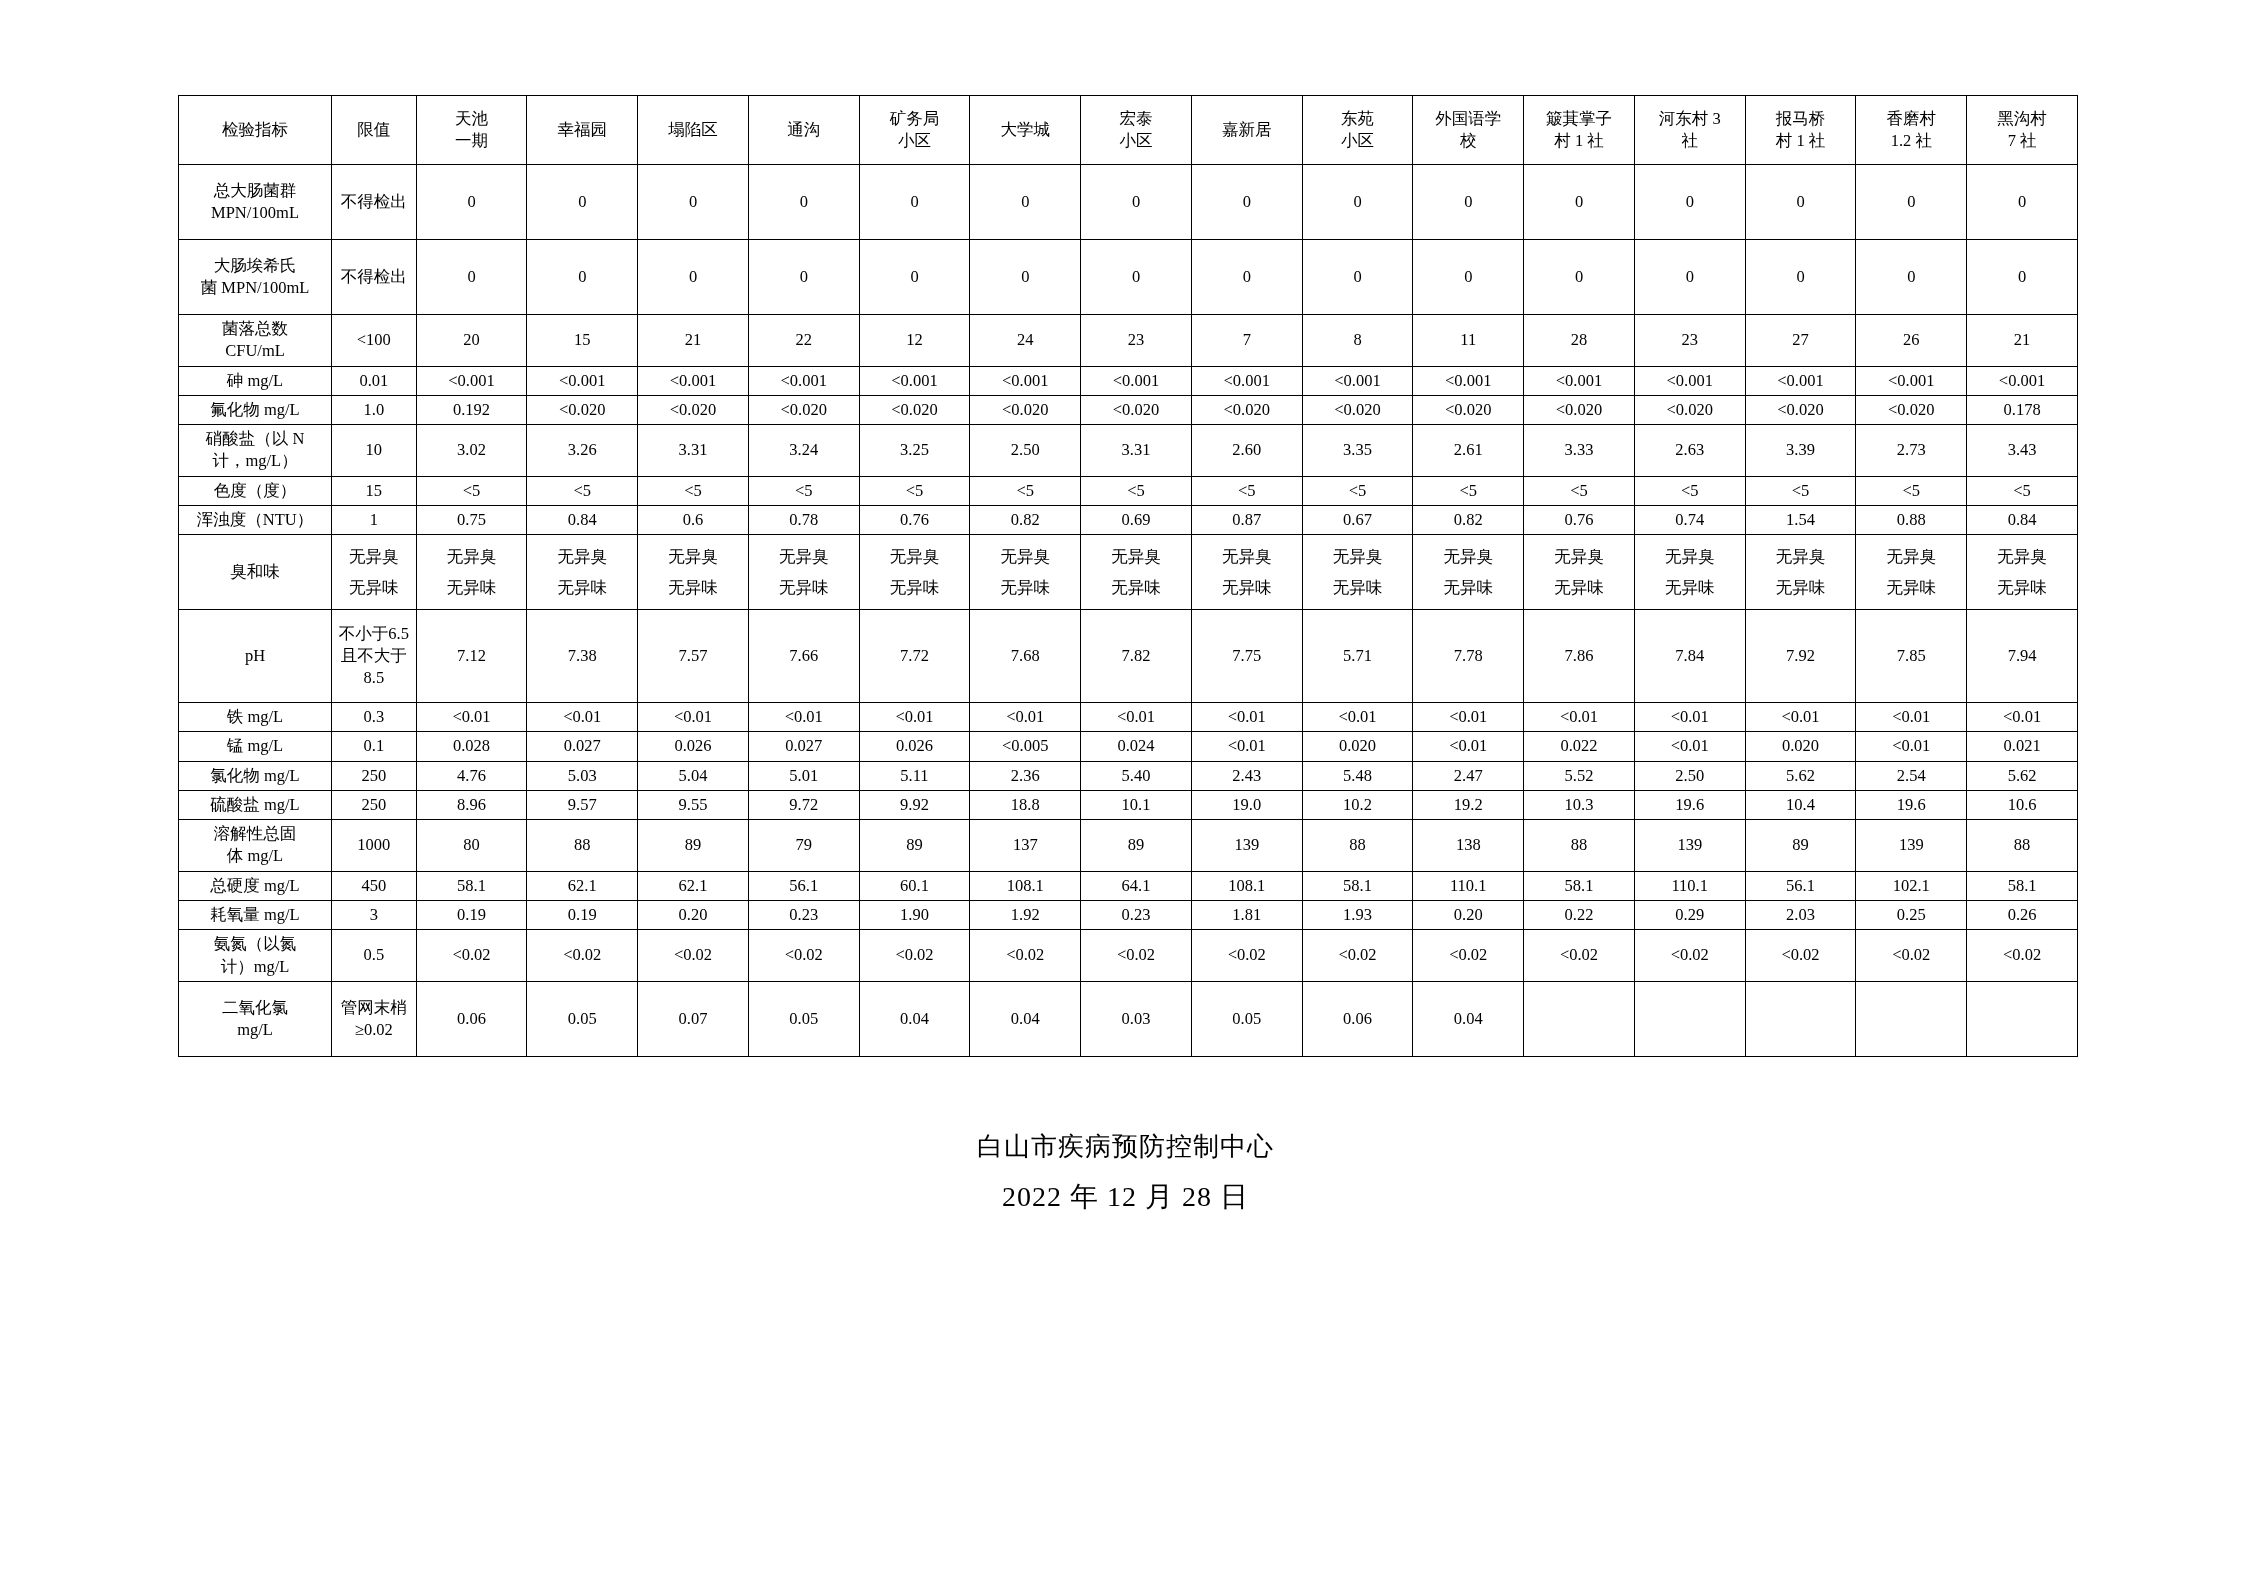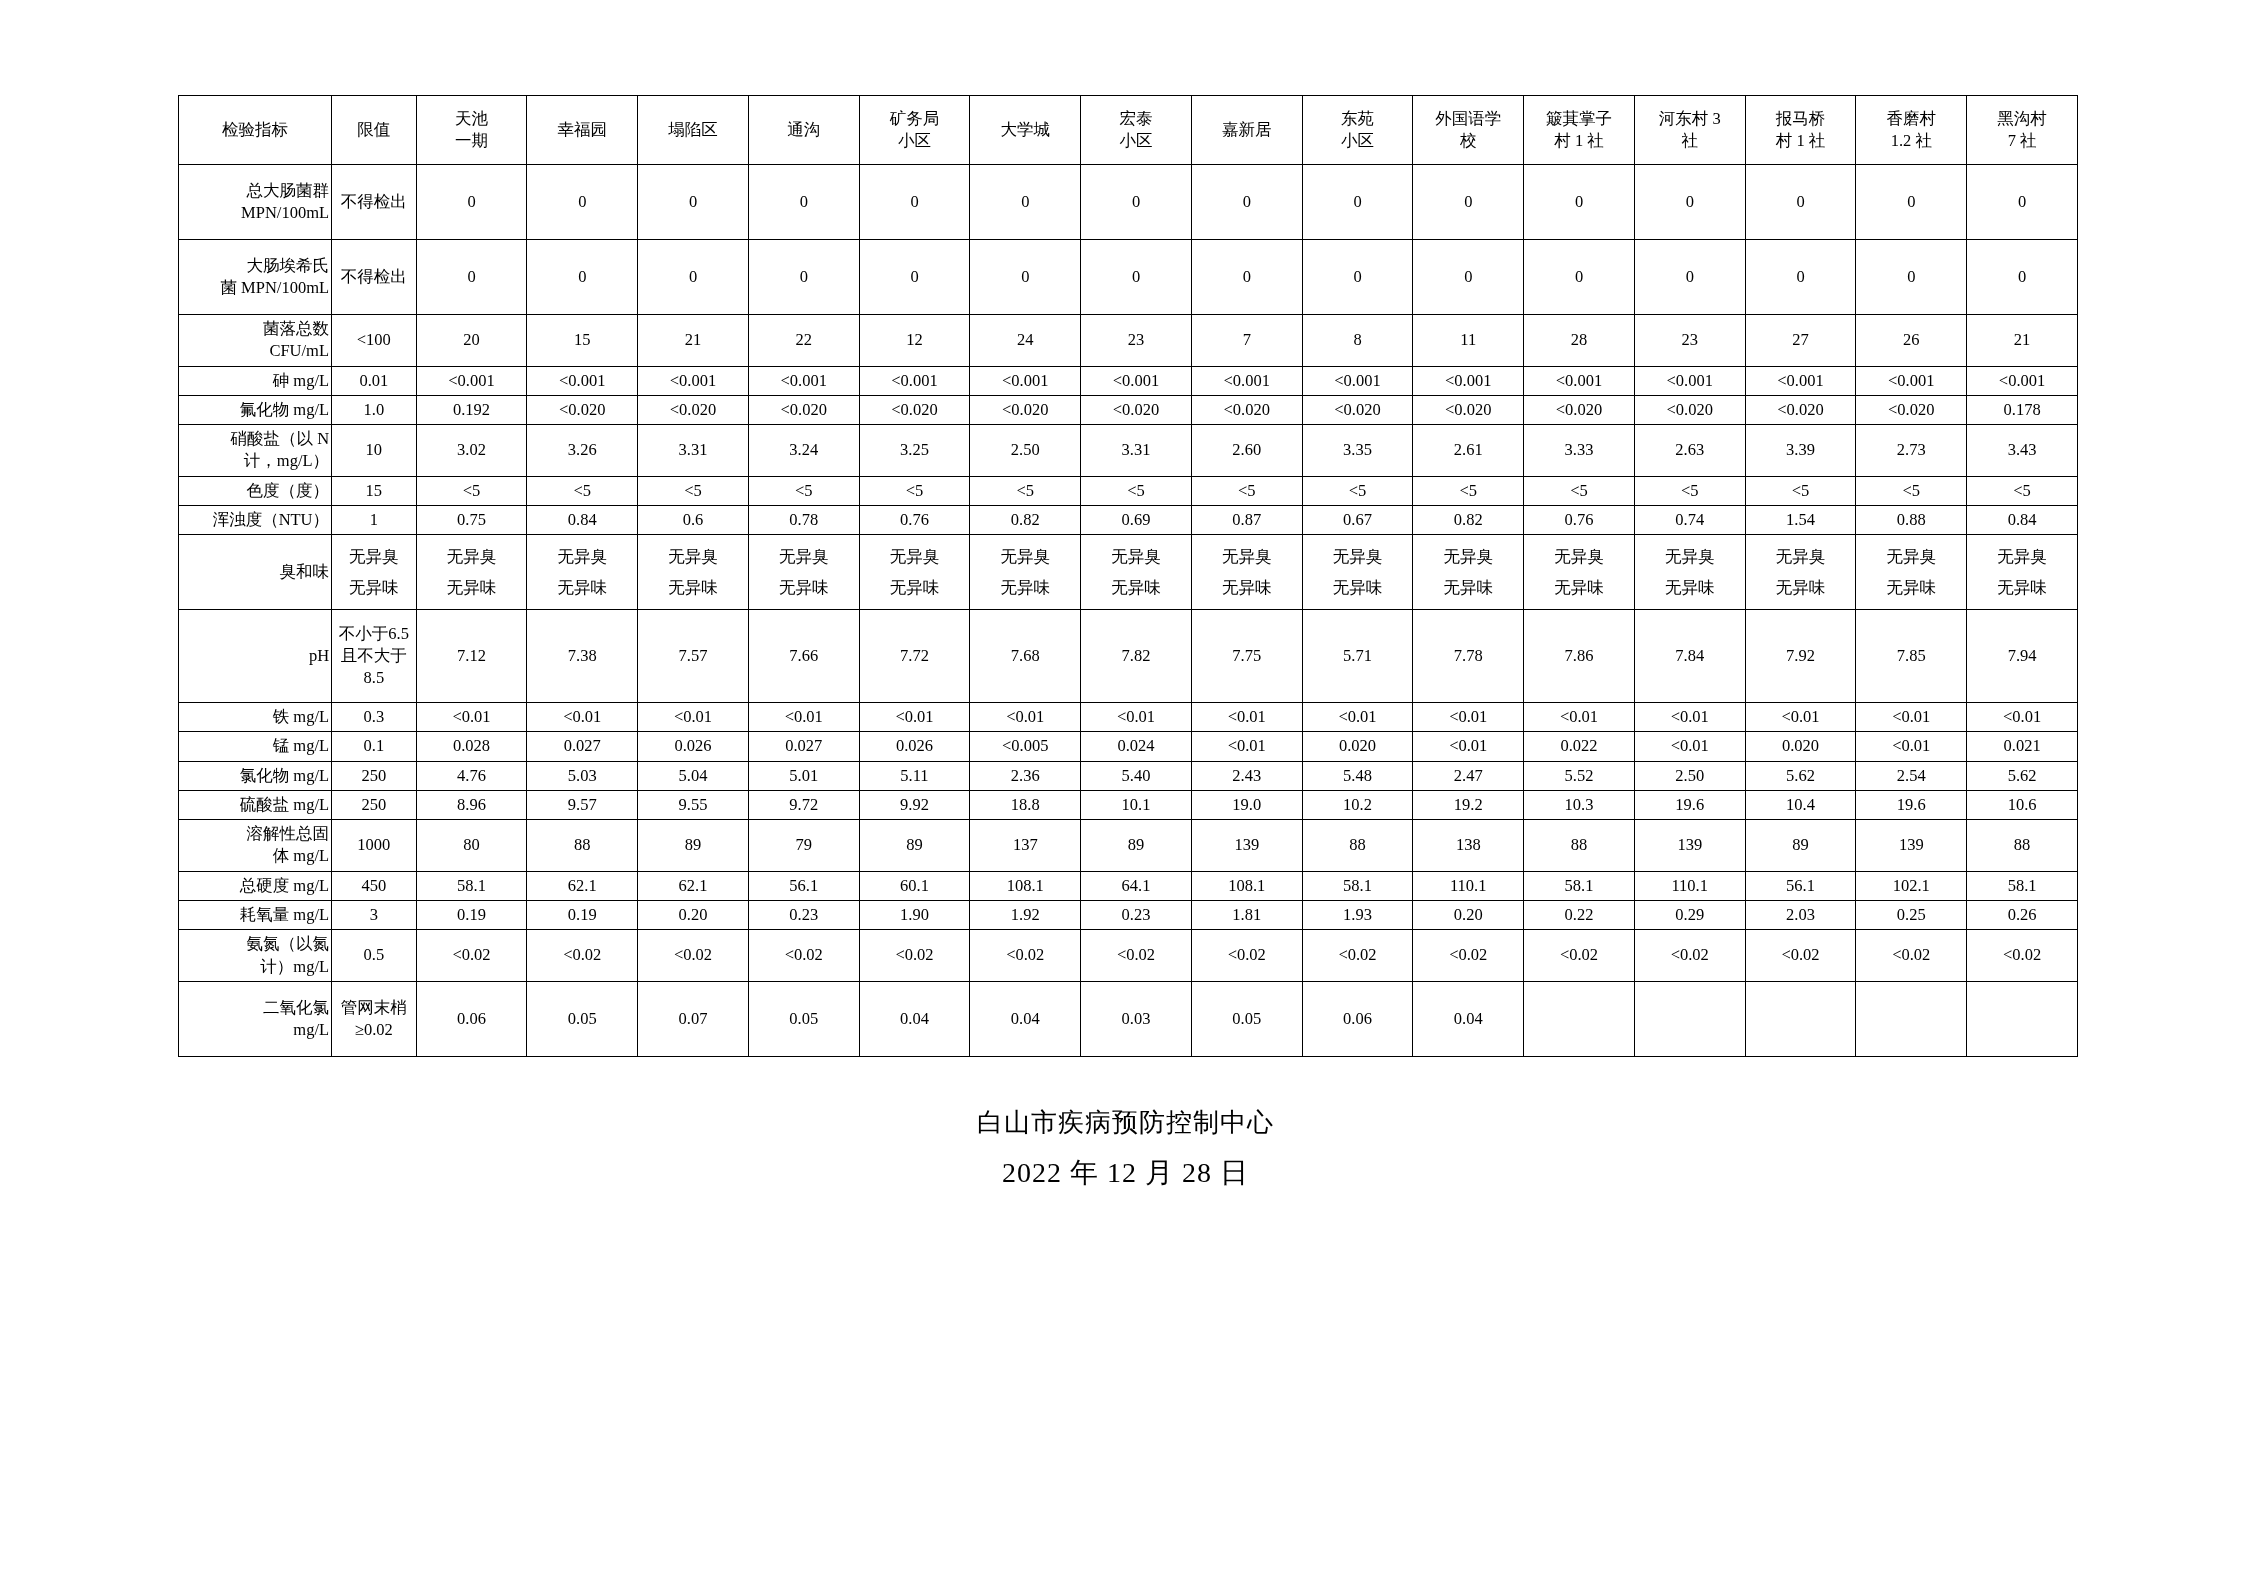--- a/index.html
+++ b/index.html
@@ -44,30 +44,30 @@
   thead td {
     font-size: 17px;
     padding: 8px 2px;
     height: 62px;
   }
   .hdr-line { display: block; white-space: nowrap; }
   .ind-cell {
     font-size: 16.5px;
     padding: 5px 6px;
   }
-  .ind-cell .l { display: block; text-align: right; }
+  .ind-cell .l { display: block; }
   .lim-cell { font-size: 15.5px; padding: 4px 3px; }
   .val { font-size: 16.5px; }
   .bold-row td { font-weight: bold; }
   .two-line .l { display: block; line-height: 1.9; }
   .tall-row td { height: 68px; }
   .ph-row td { height: 86px; }
 
   .footer {
-    margin-top: 48px;
+    margin-top: 72px;
     text-align: center;
     width: 1895px;
   }
   .footer .org {
     font-size: 26px;
     letter-spacing: 1px;
     font-family: "Liberation Serif", "DejaVu Serif", serif;
     margin-bottom: 14px;
   }
   .footer .date {

